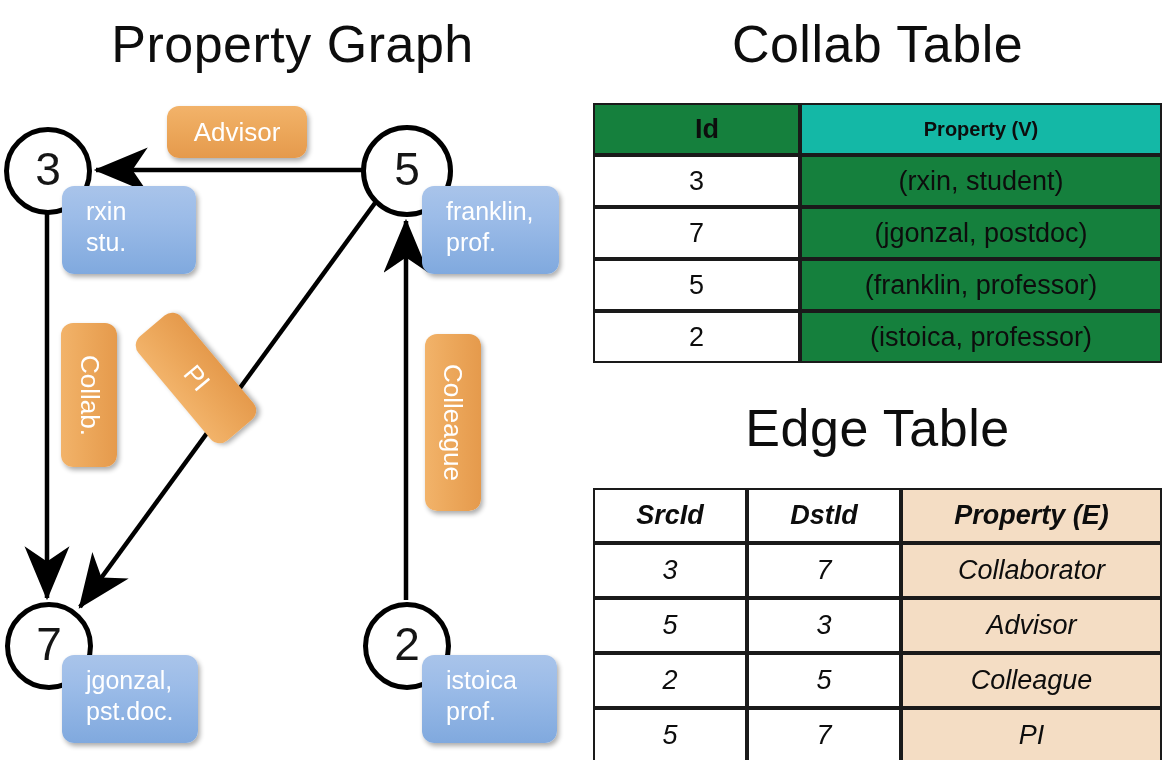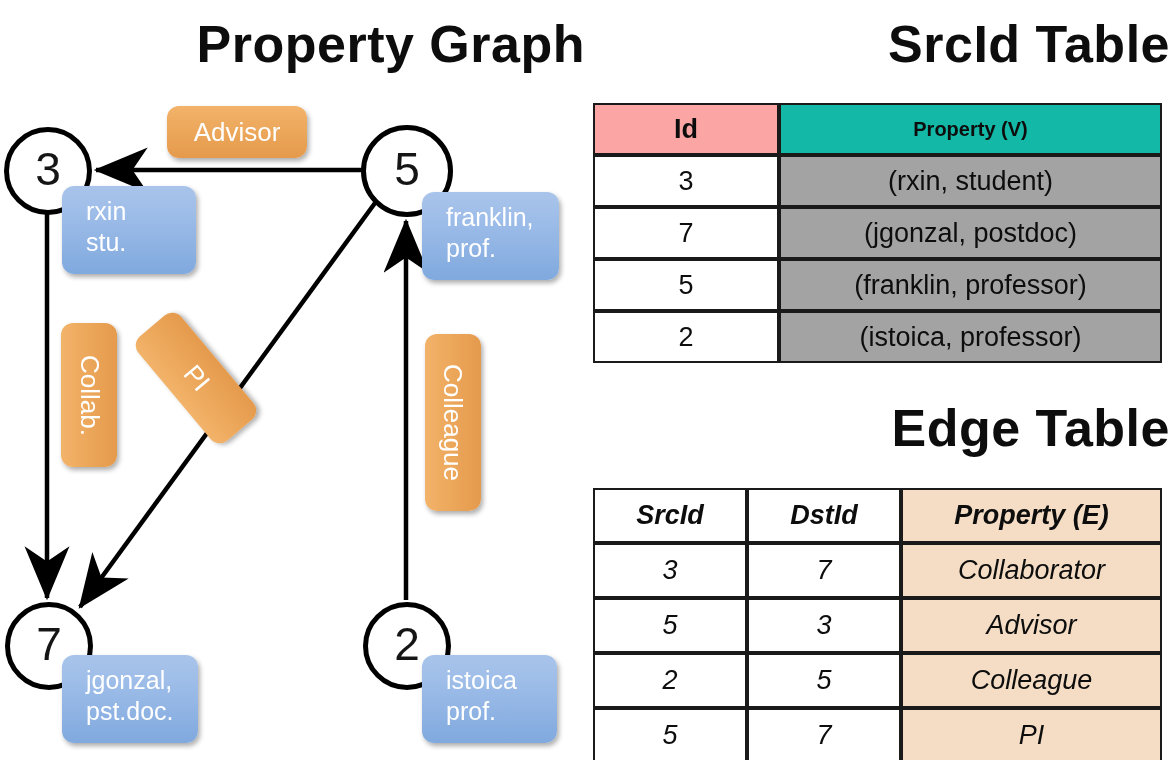--- a/index.html
+++ b/index.html
@@ -15,26 +15,26 @@
     overflow: hidden;
     font-family: "Liberation Sans", sans-serif;
     color: #000000;
     -webkit-font-smoothing: antialiased;
   }
 
   
   .title {
     position: absolute;
     font-family: "Liberation Sans", sans-serif;
-    font-weight: 700;
+    font-weight: 400;
     font-size: 50px;
     letter-spacing: 0.5px;
     color: #0d0d0d;
     white-space: nowrap;
-    text-align: right;
+    text-align: center;
   }
   #graph-title   { left: 0px;   top: 14px;  width: 585px; font-size: 52px; }
   #vertex-title  { left: 585px; top: 14px;  width: 585px; font-size: 52px; }
   #edge-title    { left: 585px; top: 398px; width: 585px; font-size: 52px; }
 
   
   #graph-panel {
     position: absolute;
     left: 0; top: 0;
     width: 585px; height: 760px;
@@ -118,24 +118,24 @@
     vertical-align: middle;
     font-weight: 300;
     color: #0d0d0d;
     padding: 0;
   }
   table.dtable th { font-weight: bold; }
 
   
   #vertex-table { left: 593px; top: 103px; width: 569px; }
   #vertex-table th, #vertex-table td { height: 48px; font-size: 27px; }
-  #vertex-table th.hdr-id  { width: 182px; background: #fca5a5; font-size: 27px; }
+  #vertex-table th.hdr-id  { width: 182px; background: #15803d; font-size: 27px; padding-left: 21px; }
   #vertex-table th.hdr-prop{ background: #14b8a6; font-size: 20px; }
   #vertex-table td.c-id    { background: #ffffff; }
-  #vertex-table td.c-prop  { background: #a3a3a3; }
+  #vertex-table td.c-prop  { background: #15803d; }
 
   
   #edge-table { left: 593px; top: 488px; width: 569px; }
   #edge-table th, #edge-table td { height: 51px; font-size: 27px; font-style: italic; }
   #edge-table th.hdr-src, #edge-table th.hdr-dst { width: 150px; background: #ffffff; }
   #edge-table th.hdr-prope { background: #f4ddc4; }
   #edge-table td.c-num  { background: #ffffff; }
   #edge-table td.c-prope{ background: #f4ddc4; }
 </style>
 </head>
@@ -170,21 +170,21 @@
   <div class="vertex" style="left:5px;   top:602px; width:88px;  height:88px;">
     <span>7</span>
   </div>
   <div class="vertex" style="left:363px; top:602px; width:88px;  height:88px;">
     <span>2</span>
   </div>
 
   <div class="prop-box" style="left:62px; top:186px; width:134px; height:88px;">rxin
 stu.</div>
 
-  <div class="prop-box" style="left:422px; top:192px; width:137px; height:88px;">franklin,
+  <div class="prop-box" style="left:422px; top:186px; width:137px; height:88px;">franklin,
 prof.</div>
 
   <div class="prop-box" style="left:62px; top:655px; width:136px; height:88px;">jgonzal,
 pst.doc.</div>
 
   <div class="prop-box" style="left:422px; top:655px; width:135px; height:88px;">istoica
 prof.</div>
 
   <div class="edge-box" style="left:167px; top:106px; width:140px; height:52px;">
     <span>Advisor</span>
@@ -196,21 +196,21 @@
 
   <div class="edge-box vert" style="left:168px; top:310px; width:56px; height:136px; transform: rotate(-40deg);">
     <span class="rot-pi">PI</span>
   </div>
 
   <div class="edge-box vert" style="left:425px; top:334px; width:56px; height:177px;">
     <span class="rot90">Colleague</span>
   </div>
 </div>
 
-<div class="title" id="vertex-title">SrcId Table</div>
+<div class="title" id="vertex-title">Collab Table</div>
 
 <table class="dtable" id="vertex-table">
   <thead>
     <tr>
       <th class="hdr-id">Id</th>
       <th class="hdr-prop">Property (V)</th>
     </tr>
   </thead>
   <tbody>
     <tr>

